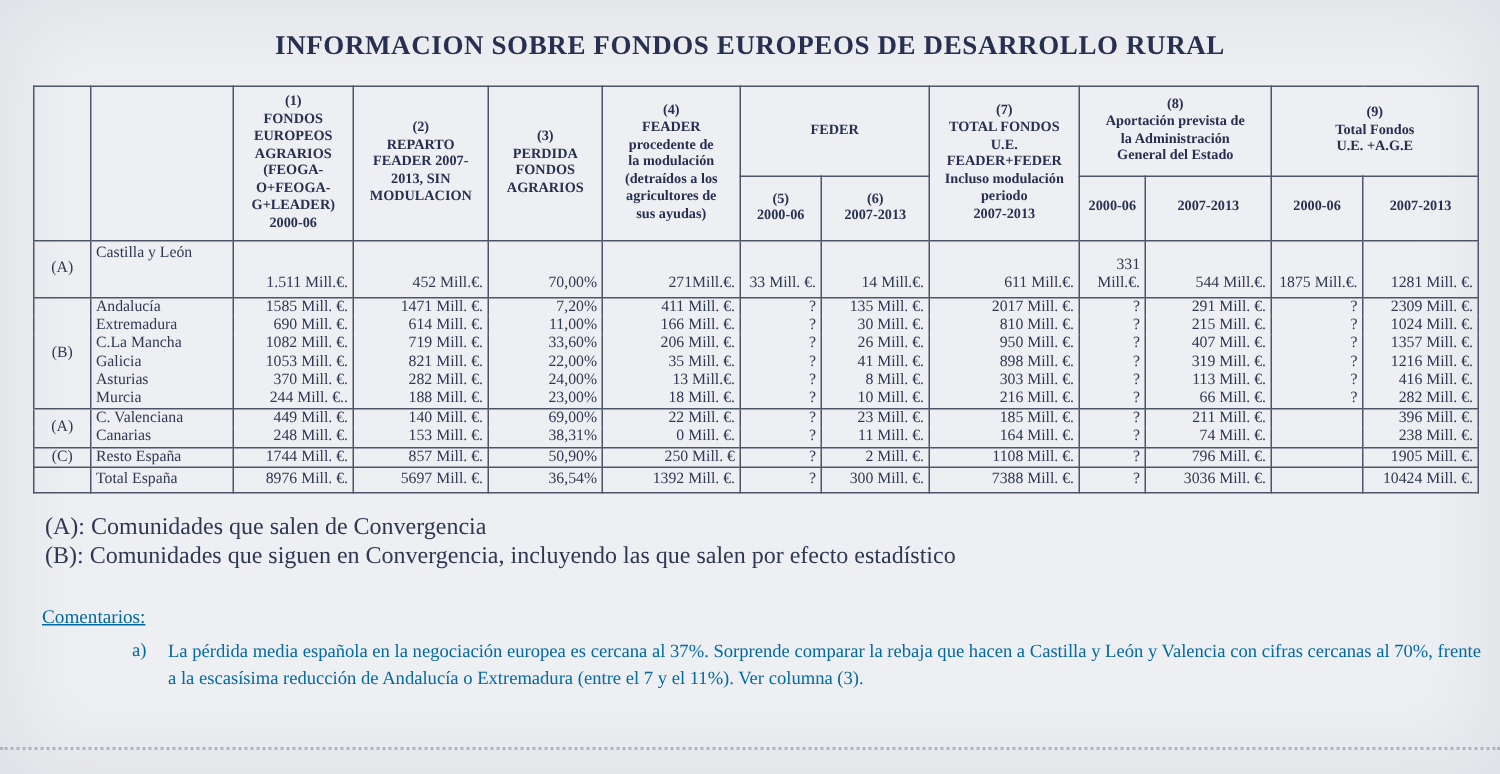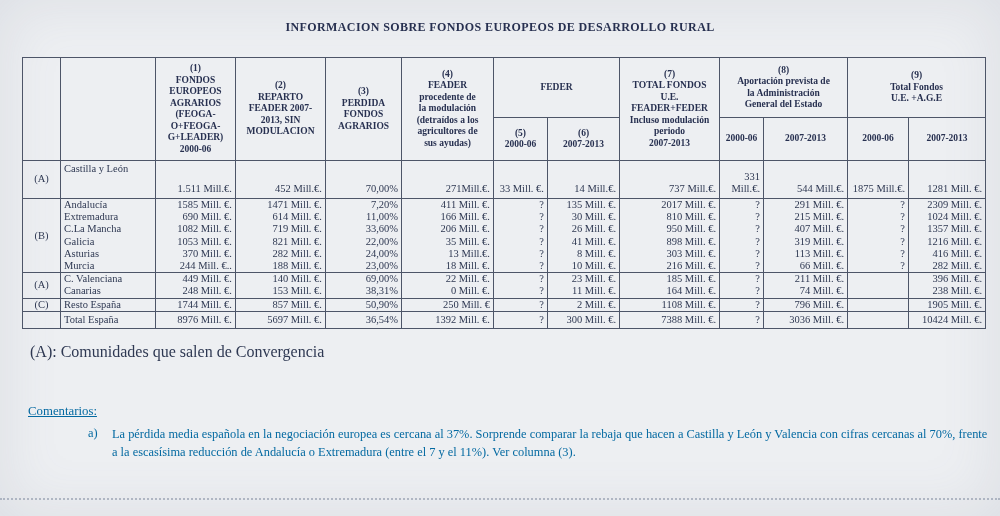--- a/index.html
+++ b/index.html
@@ -8,21 +8,21 @@
     background:#edeff2;
     font-family:"Liberation Serif","DejaVu Serif",serif;
     color:#2e3852;
     position:relative;
     overflow:hidden;
     box-shadow:inset 0 0 60px rgba(110,120,145,0.14);
   }
   .page-title{
     text-align:center;
     font-weight:bold;
-    font-size:12px;
+    font-size:18px;
     letter-spacing:0.4px;
     padding-top:20px;
     color:#273050;
   }
   table.fund-table{
     position:absolute;
     left:22px; top:57px;
     width:963px;
     border-collapse:collapse;
     table-layout:fixed;
@@ -151,21 +151,21 @@
   <tbody>
       <tr class="group-start tall">
         <td rowspan="1" class="letter">(A)</td>
         <td class="region">Castilla y León</td>
         <td class="val">1.511 Mill.€.</td>
         <td class="val">452 Mill.€.</td>
         <td class="val">70,00%</td>
         <td class="val">271Mill.€.</td>
         <td class="val">33 Mill. €.</td>
         <td class="val">14 Mill.€.</td>
-        <td class="val">737 Mill.€.</td>
+        <td class="val">611 Mill.€.</td>
         <td class="val">331 Mill.€.</td>
         <td class="val">544 Mill.€.</td>
         <td class="val">1875 Mill.€.</td>
         <td class="val">1281 Mill. €.</td>
       </tr>
       <tr class="group-start has-next">
         <td rowspan="6" class="letter">(B)</td>
         <td class="region">Andalucía</td>
         <td class="val">1585 Mill. €.</td>
         <td class="val">1471 Mill. €.</td>
@@ -306,20 +306,21 @@
         <td class="val">?</td>
         <td class="val">3036 Mill. €.</td>
         <td class="val"></td>
         <td class="val">10424 Mill. €.</td>
       </tr>
     </tbody>
 </table>
 
 <div class="footnotes">
   <div>(A): Comunidades que salen de Convergencia</div>
+  <div>(B): Comunidades que siguen en Convergencia, incluyendo las que salen por efecto estadístico</div>
 </div>
 
 <div class="comments">
   <div class="comments-heading">Comentarios:</div>
   <div class="comment-item">
     <div class="comment-marker">a)</div>
     <div class="comment-body">
       <p>La pérdida media española en la negociación europea es cercana al 37%. Sorprende comparar la rebaja que hacen a Castilla y León y Valencia con cifras cercanas al 70%, frente a la escasísima reducción de Andalucía o Extremadura (entre el 7 y el 11%). Ver columna (3).</p>
     </div>
   </div>

